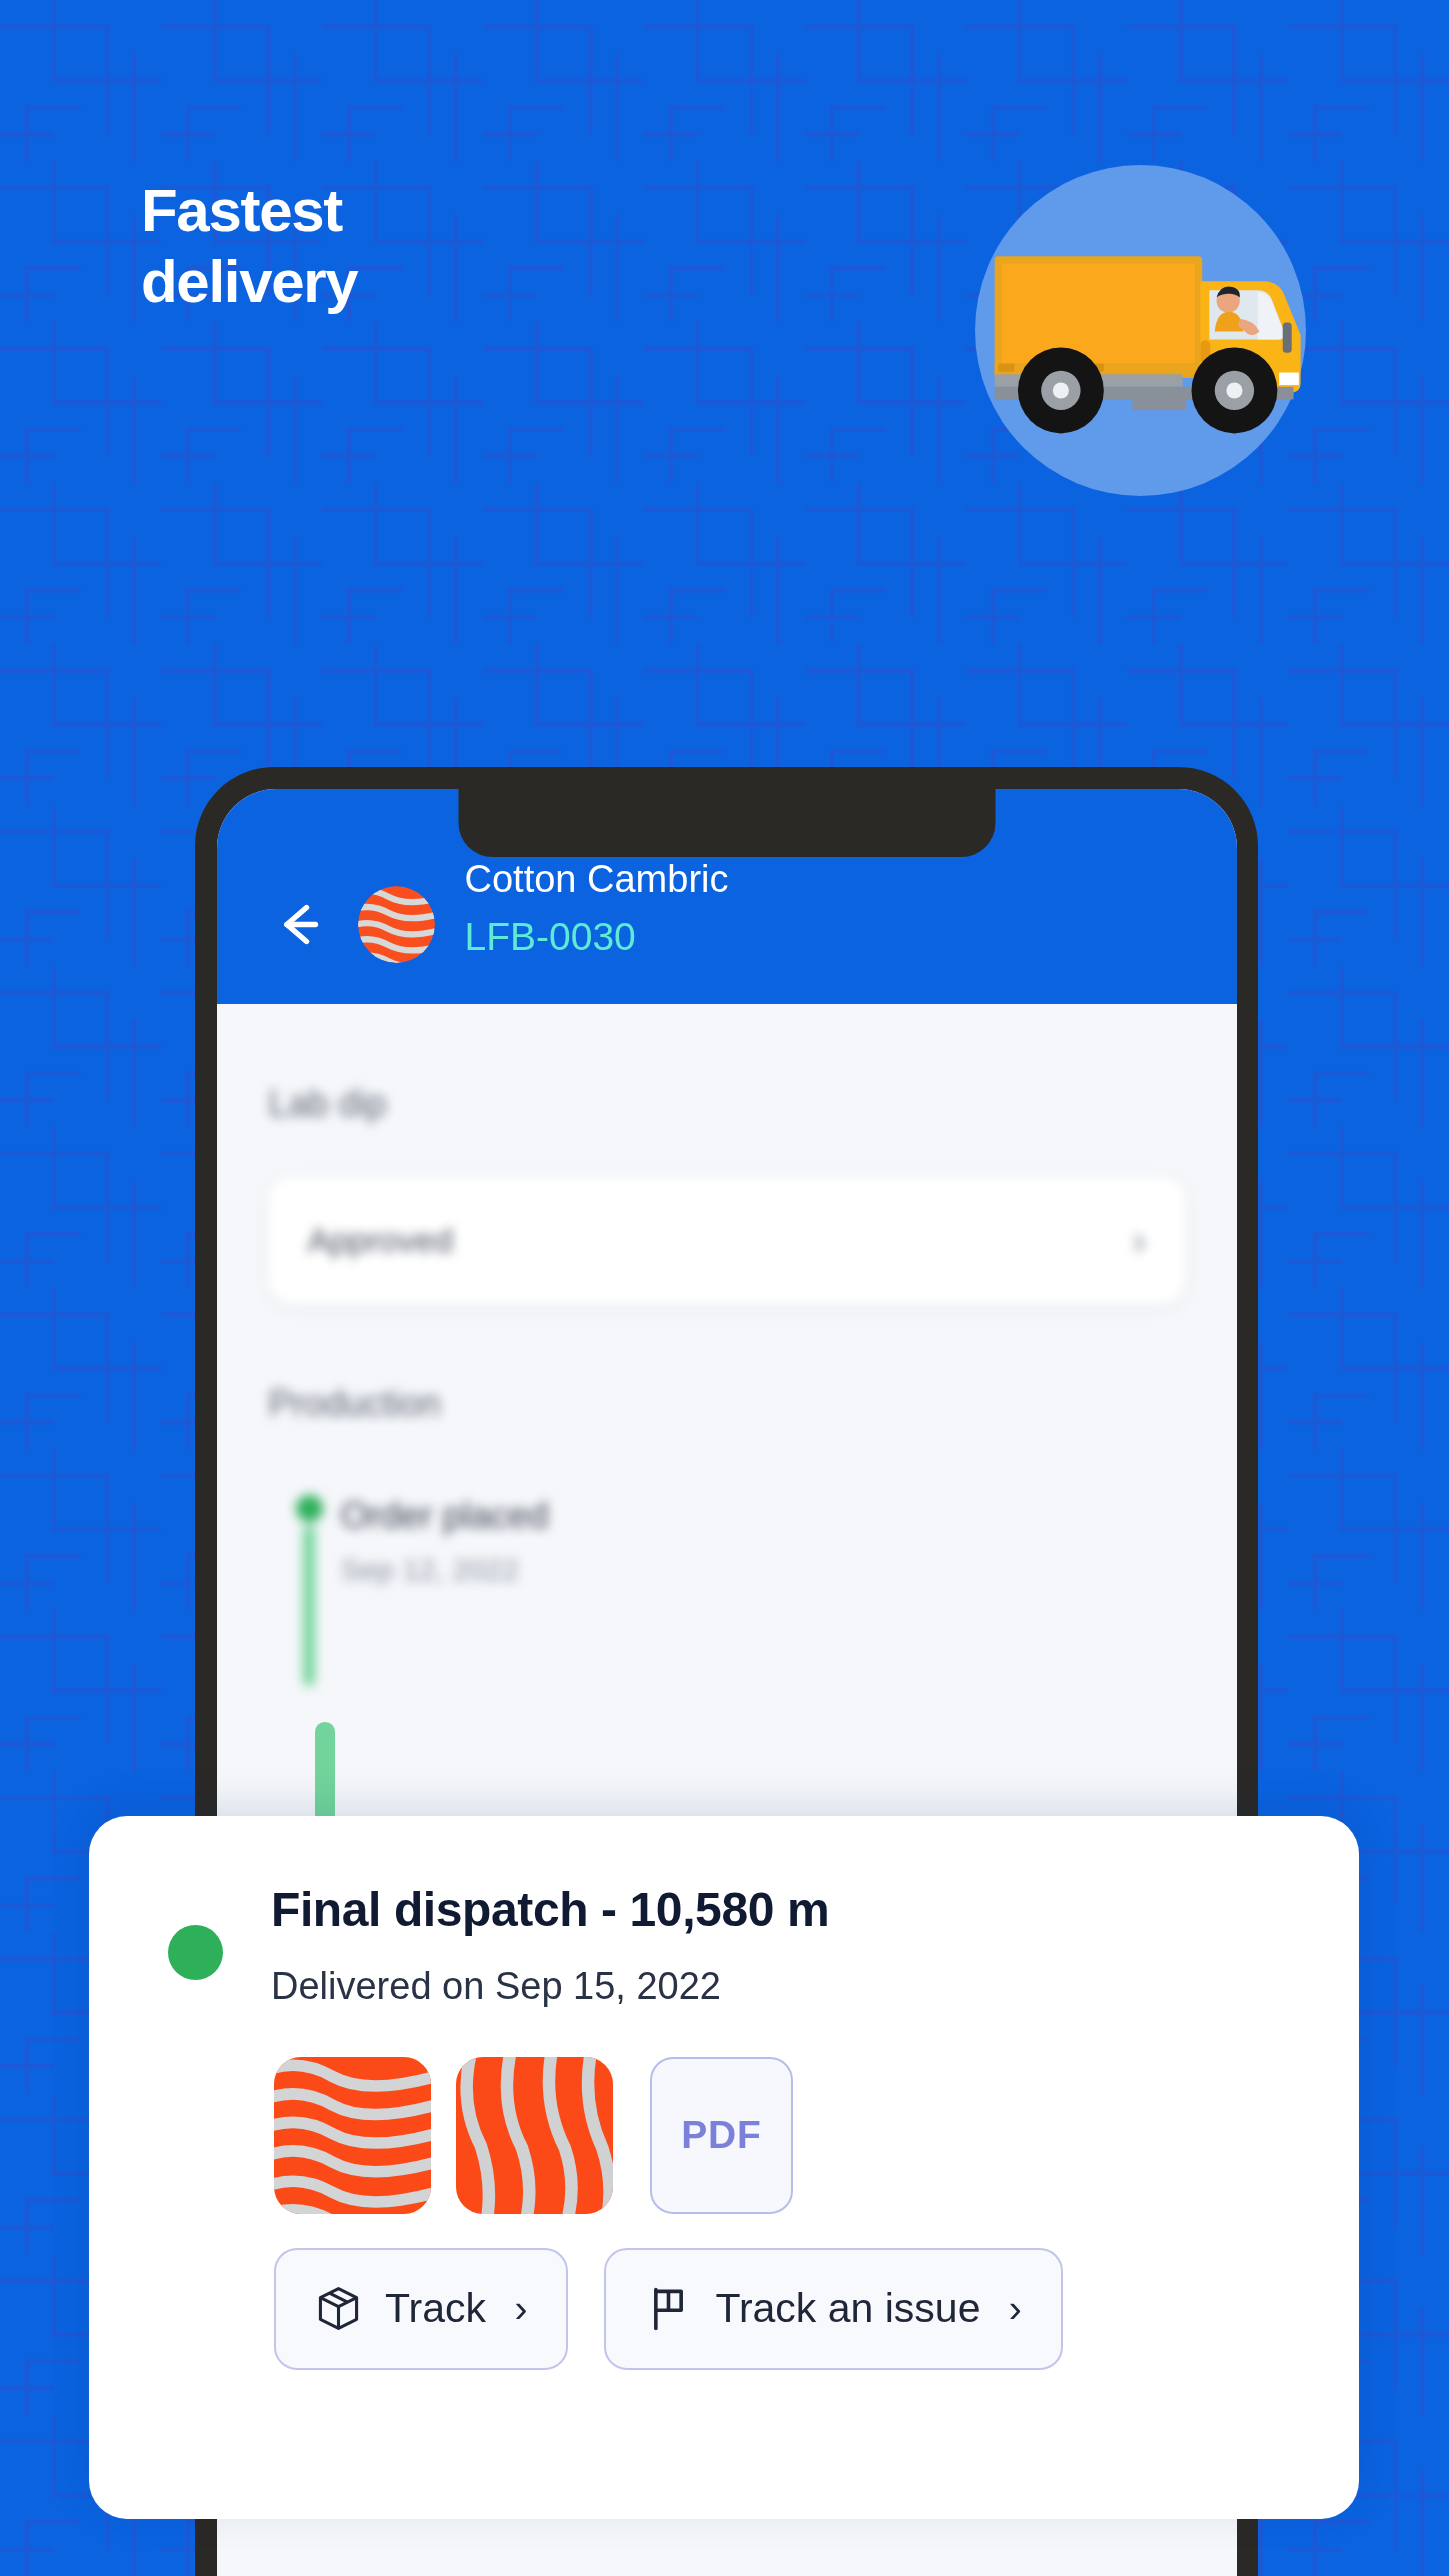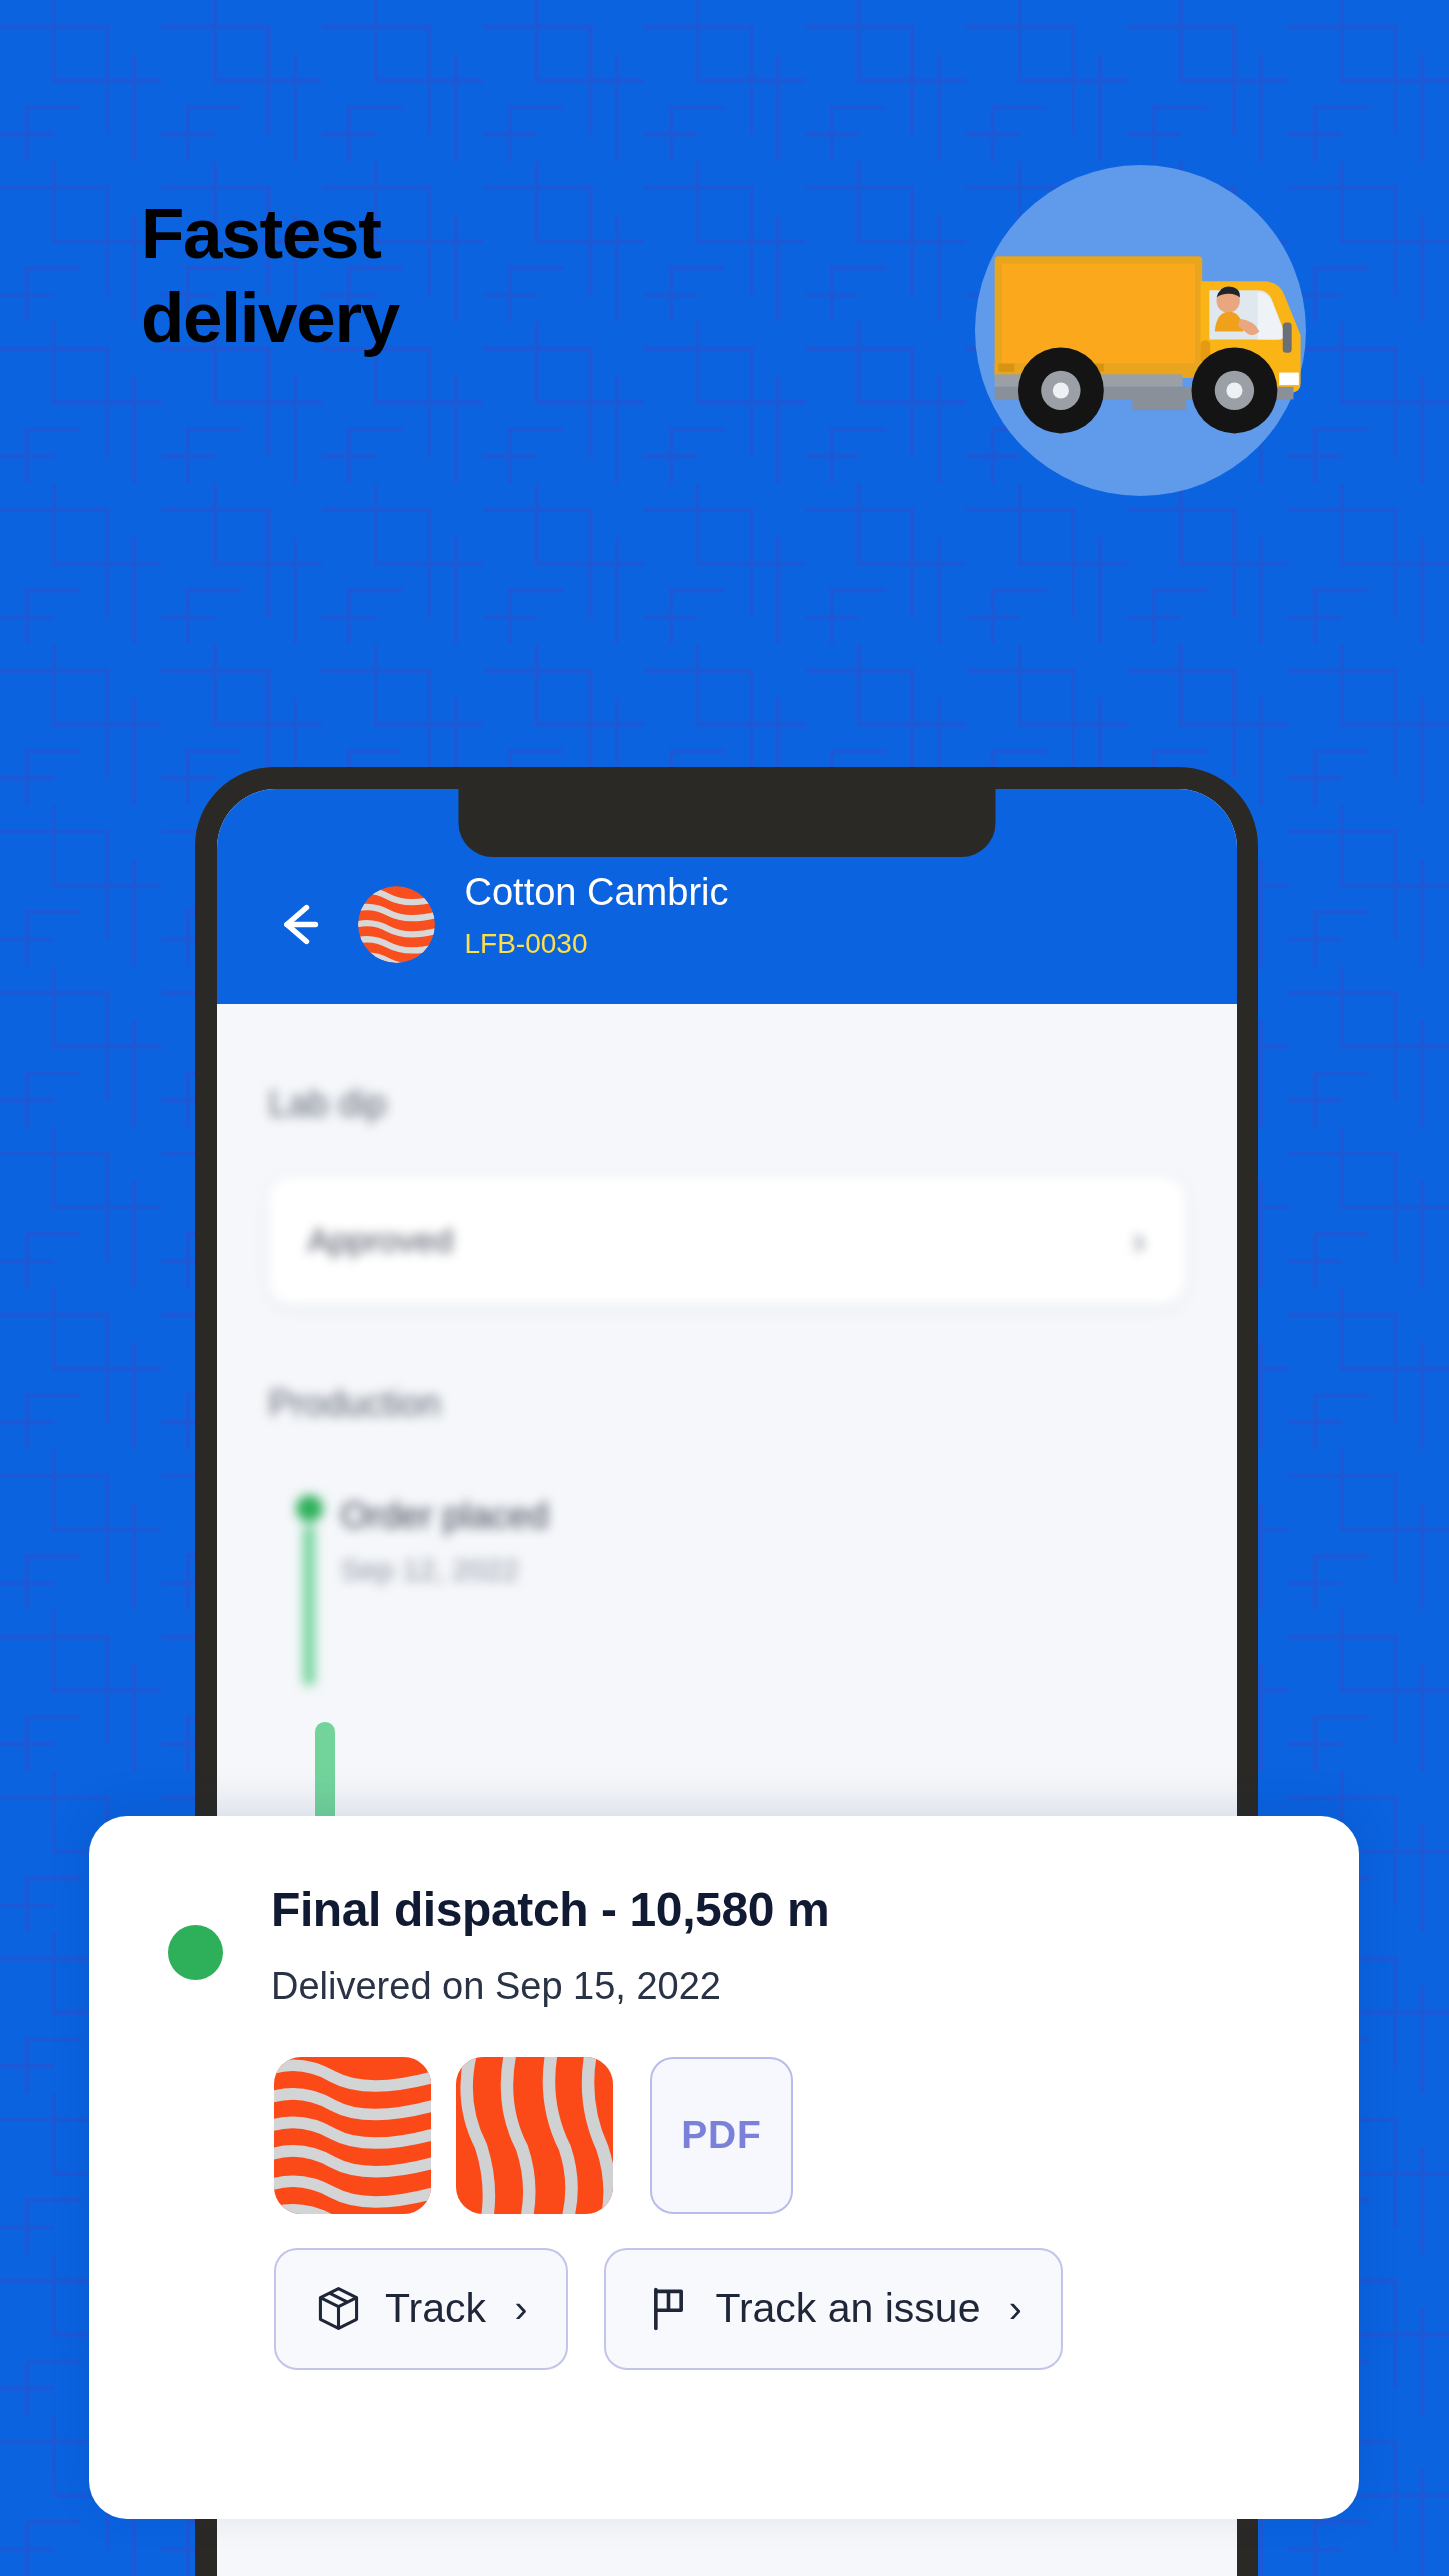--- a/index.html
+++ b/index.html
@@ -14,24 +14,24 @@
   
   #maze-bg {
     position:absolute; inset:0;
     background:#0b63e0;
   }
   #maze-bg svg { display:block; width:100%; height:100%; }
 
   
   #headline {
     position:absolute;
-    left:141px; top:192px;
+    left:141px; top:176px;
     width:626px;
-    color:#000000;
-    font-size:71px;
+    color:#ffffff;
+    font-size:60px;
     line-height:1.18;
     font-weight:bold;
     letter-spacing:-1.3px;
     white-space:pre-line;
     z-index:5;
   }
 
   
   #truck-badge {
     position:absolute;
@@ -100,22 +100,22 @@
   }
   #header-avatar svg { display:block; width:77px; height:77px; }
   #header-text { margin-bottom:13px; }
   #header-title {
     color:#ffffff;
     font-size:38px;
     font-weight:normal;
     line-height:1.25;
   }
   #header-subtitle {
-    color:#fde047;
-    font-size:28px;
+    color:#5eead4;
+    font-size:39px;
     margin-top:10.7px;
     line-height:1.2;
   }
 
   
   #app-body {
     position:relative;
     padding:0 52px;
     filter:blur(5.4px);
   }

